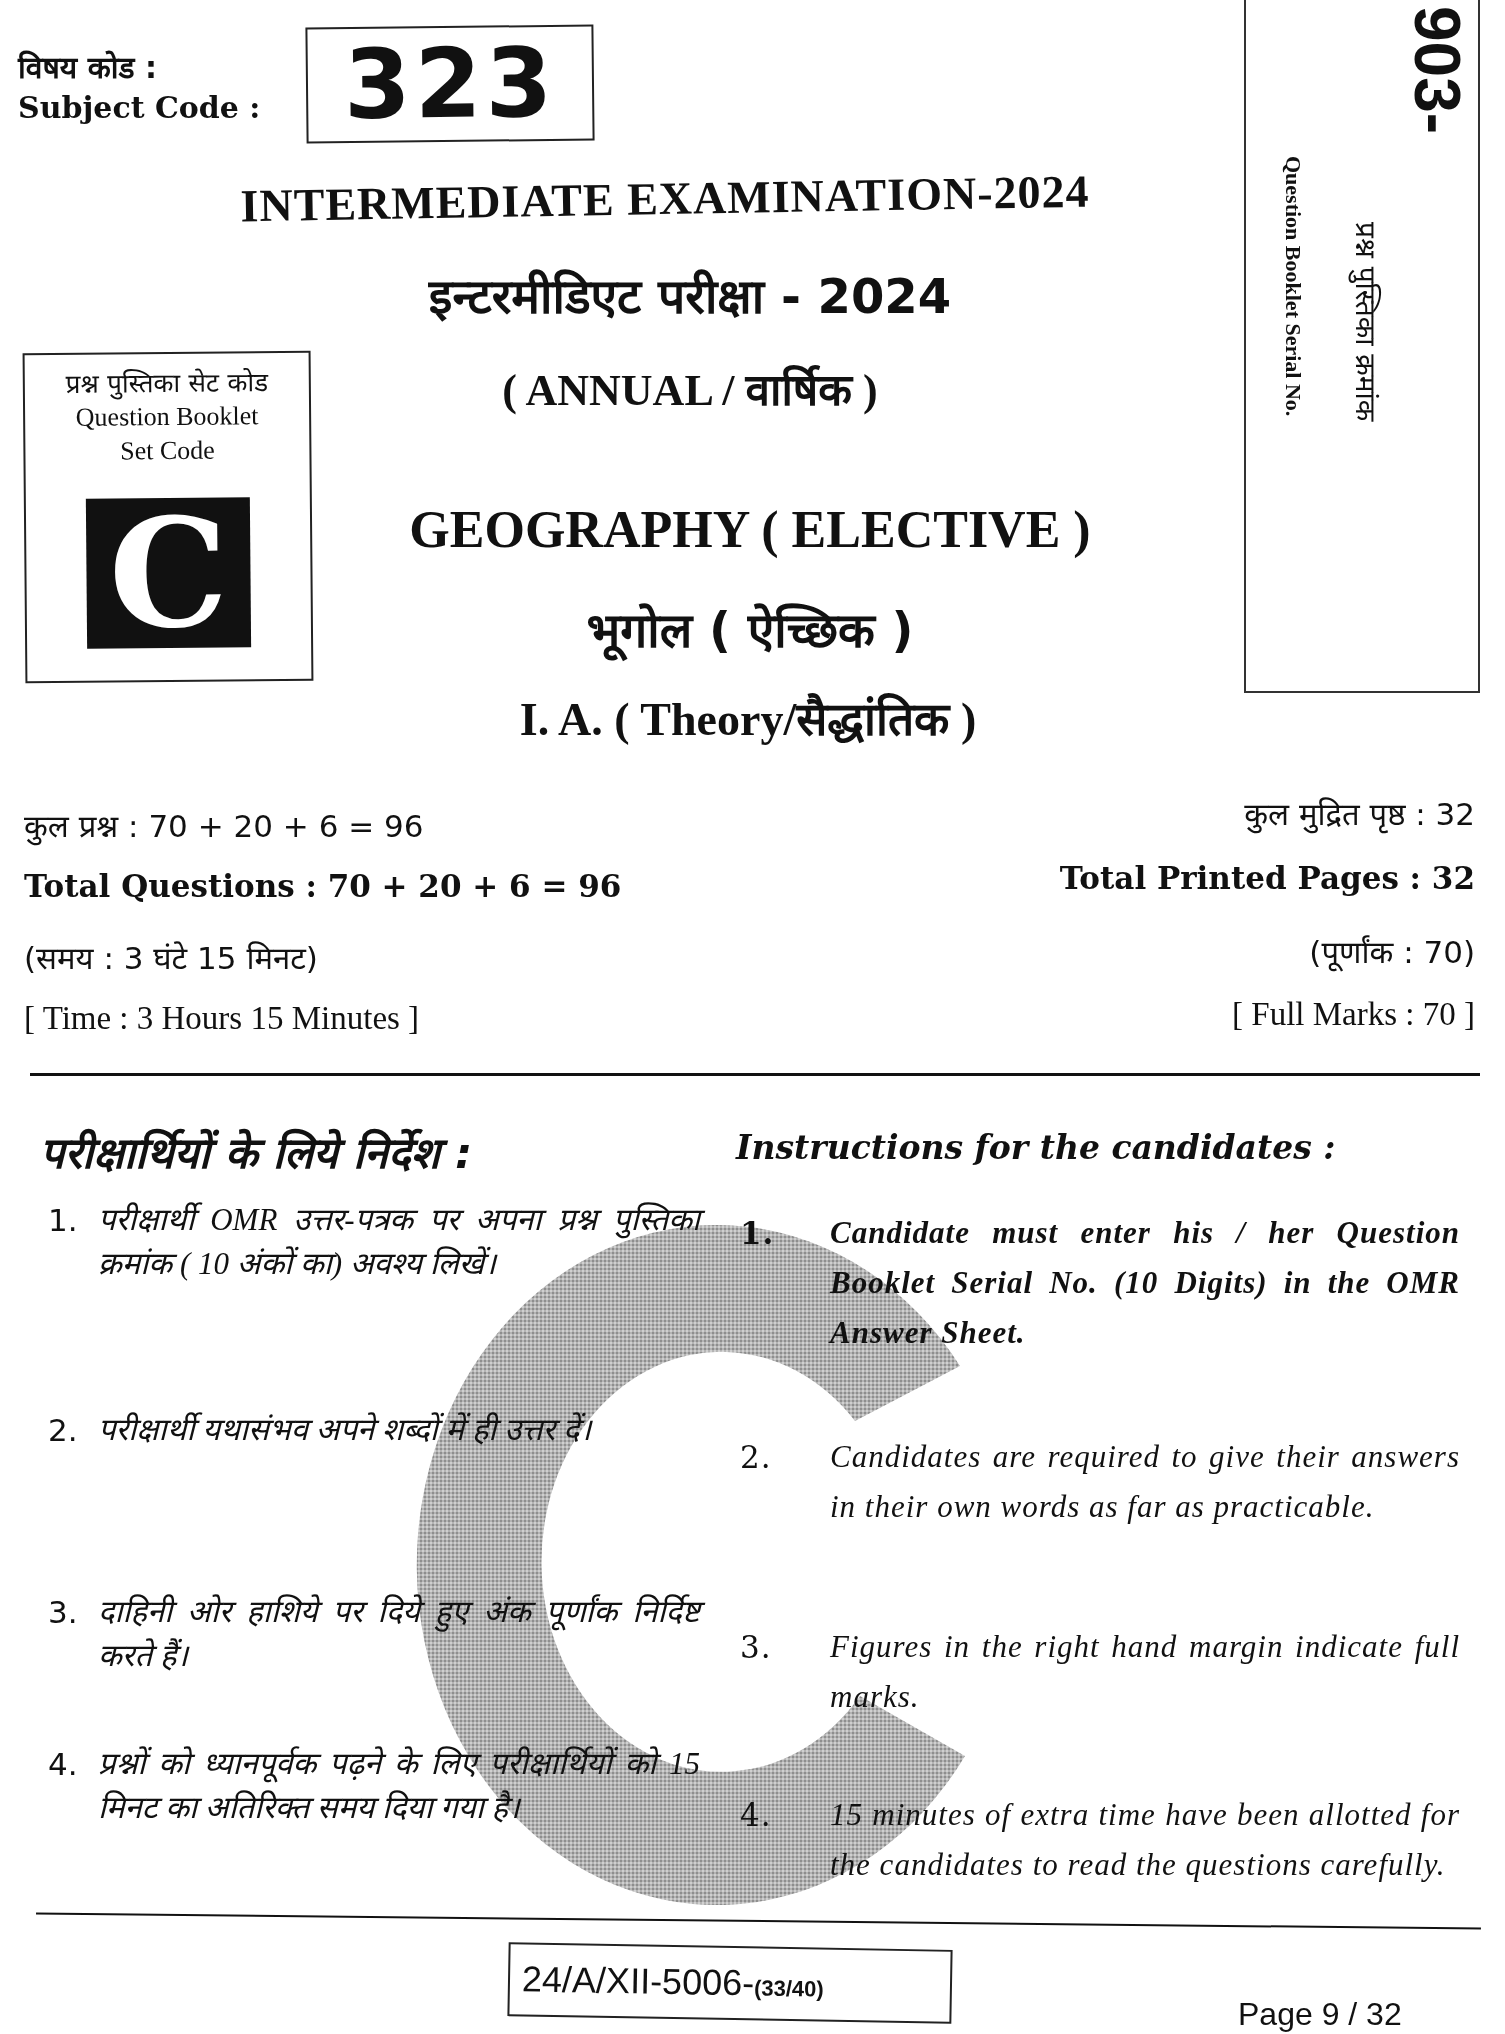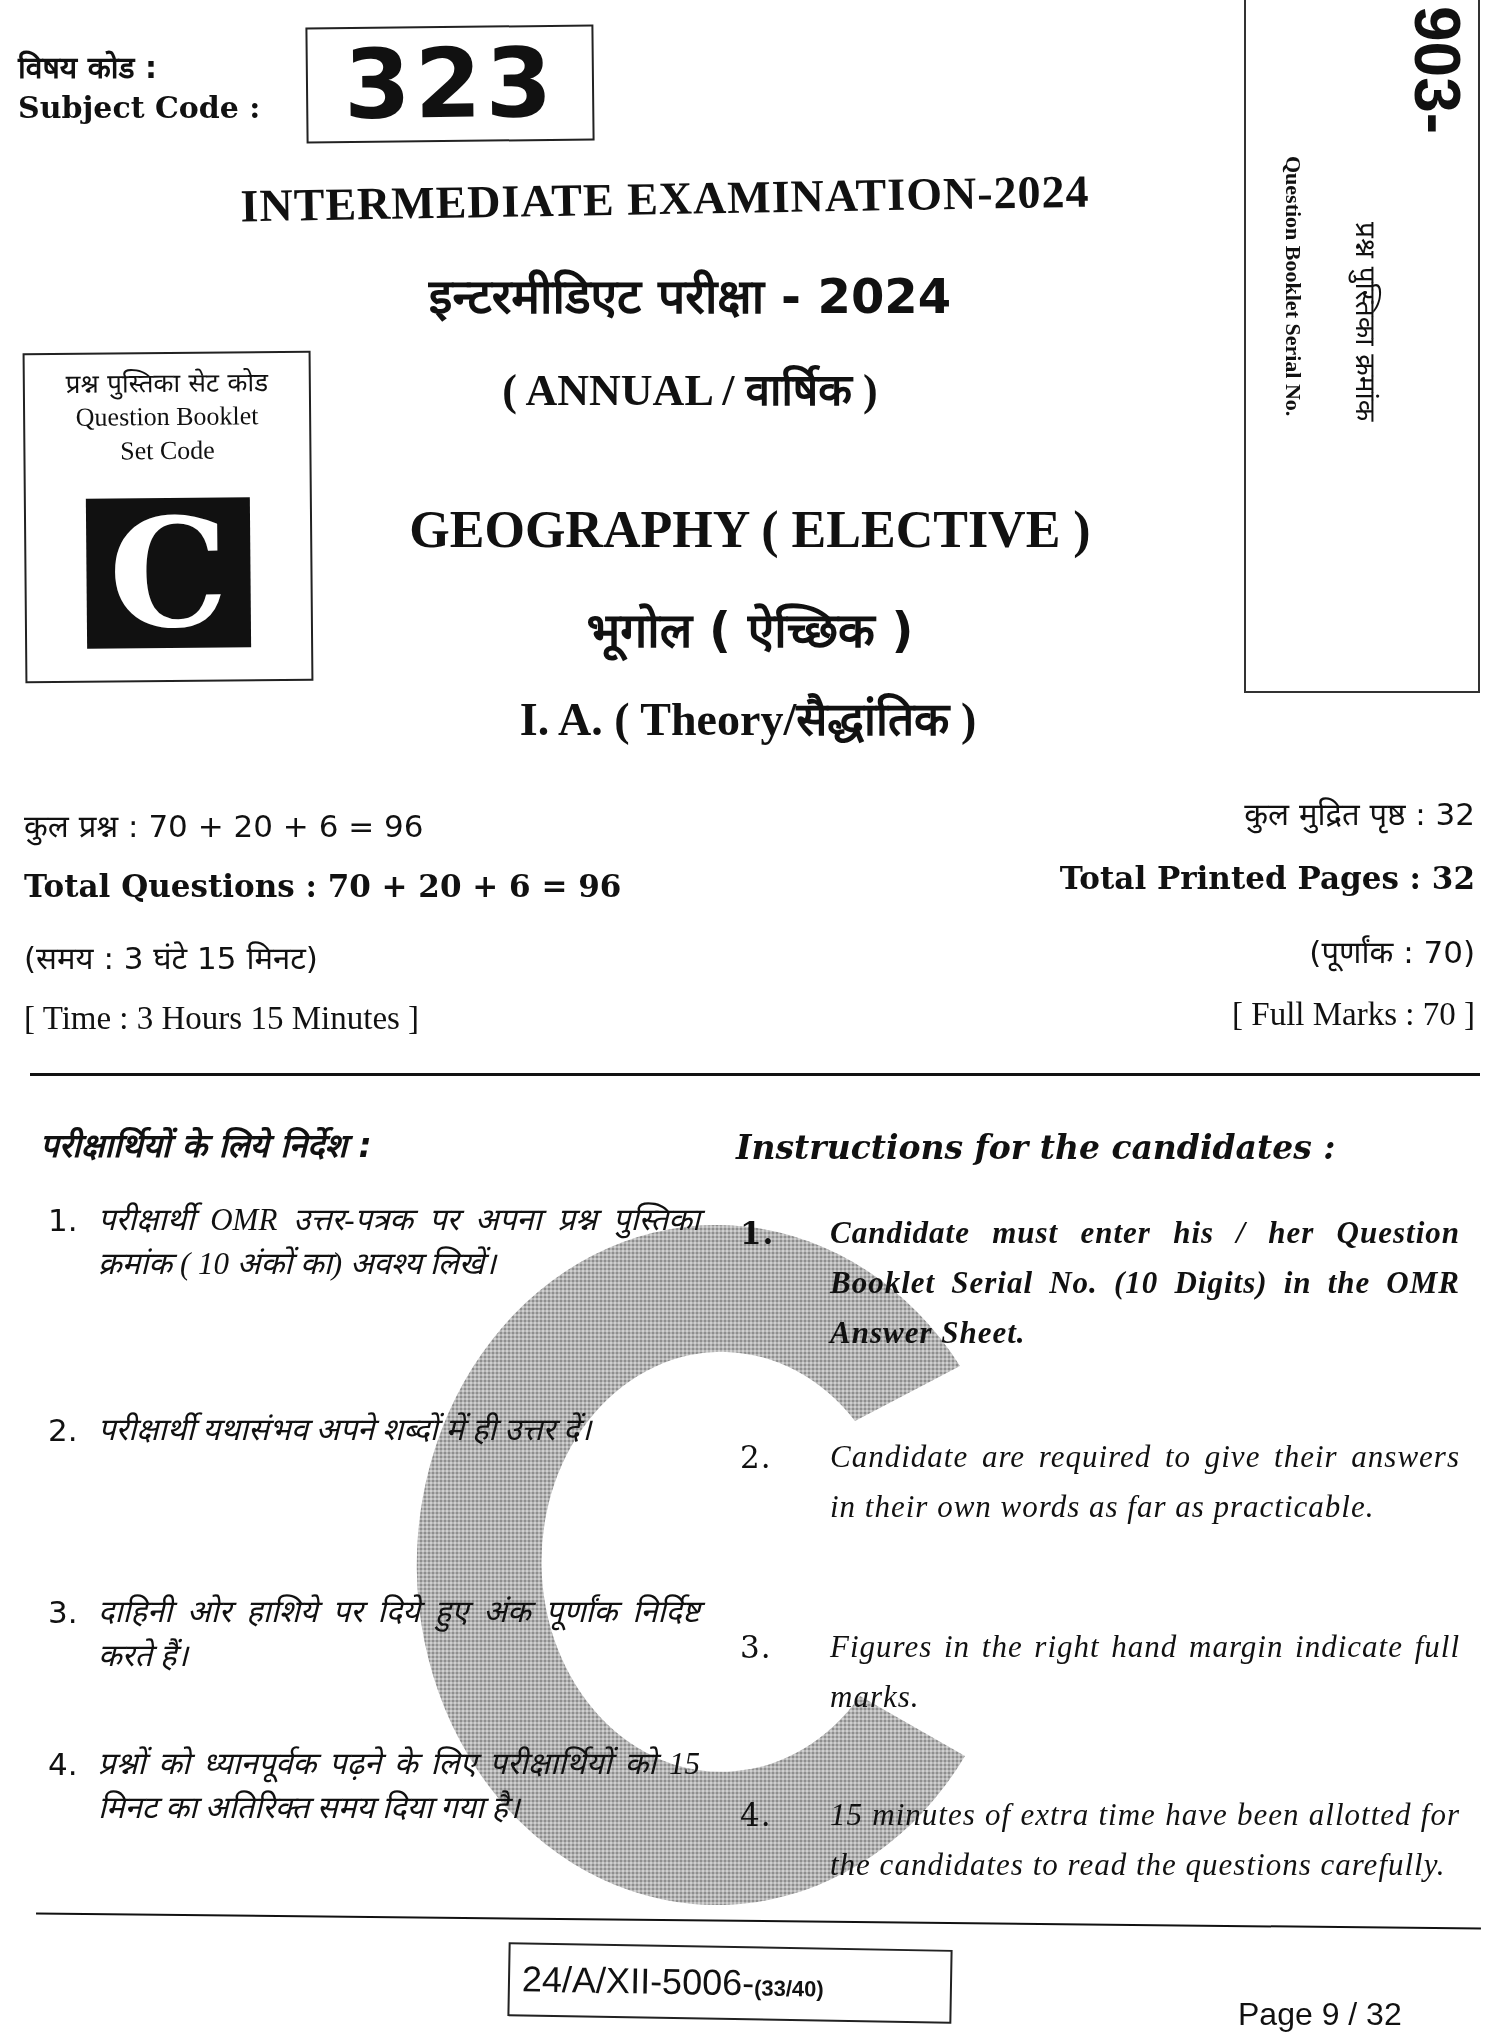--- a/index.html
+++ b/index.html
@@ -42,21 +42,21 @@
   .meta { font-size: 32px; line-height: 40px; }
   .meta-hi { font-family: "DejaVu Sans", sans-serif; font-size: 31px; }
   .meta-bold { font-weight: bold; font-family: "DejaVu Serif", serif; font-size: 31px; }
   .meta-plain { font-family: "Liberation Serif", serif; font-size: 33px; text-align: right; }
   .right { text-align: center; }
 
   .divider { left: 30px; top: 1073px; width: 1450px; height: 3px; background: #111; }
   .footer-line { left: 36px; top: 1920px; width: 1445px; height: 2px; background: #111; transform: rotate(0.6deg); }
 
   
-  .inst-head-hi { left: 40px; top: 1122px; font-size: 33px; font-style: italic; font-weight: bold; font-family: "DejaVu Sans", sans-serif; }
+  .inst-head-hi { left: 40px; top: 1122px; font-size: 43px; font-style: italic; font-weight: bold; font-family: "DejaVu Sans", sans-serif; }
   .inst-head-en { left: 736px; top: 1128px; font-size: 33px; font-style: italic; font-weight: bold; font-family: "DejaVu Serif", serif; }
 
   .inst { font-style: italic; }
   .inst .num { position: absolute; left: 0; top: 0; font-style: normal; }
   .inst .txt { display: block; margin-left: 50px; text-align: justify; text-align-last: left; font-family: Liberation Serif, serif; }
   .inst-hi { left: 48px; width: 652px; font-size: 31px; line-height: 44px; font-family: "DejaVu Sans", sans-serif; }
   .inst-en { left: 740px; width: 720px; font-size: 31px; line-height: 50px; font-family: "DejaVu Serif", serif; letter-spacing: 1px; }
   .inst-en .txt { margin-left: 56px; padding-left: 34px; }
   .bold { font-weight: bold; }
 
@@ -142,21 +142,21 @@
   <span class="num">4.</span>
   <span class="txt">प्रश्नों को ध्यानपूर्वक पढ़ने के लिए परीक्षार्थियों को 15 मिनट का अतिरिक्त समय दिया गया है।</span>
 </div>
 
 <div class="abs inst inst-en bold" style="top:1208px;">
   <span class="num">1.</span>
   <span class="txt">Candidate must enter his / her Question Booklet Serial No. (10 Digits) in the OMR Answer Sheet.</span>
 </div>
 <div class="abs inst inst-en" style="top:1432px;">
   <span class="num">2.</span>
-  <span class="txt">Candidate are required to give their answers in their own words as far as practicable.</span>
+  <span class="txt">Candidates are required to give their answers in their own words as far as practicable.</span>
 </div>
 <div class="abs inst inst-en" style="top:1622px;">
   <span class="num">3.</span>
   <span class="txt">Figures in the right hand margin indicate full marks.</span>
 </div>
 <div class="abs inst inst-en" style="top:1790px;">
   <span class="num">4.</span>
   <span class="txt">15 minutes of extra time have been allotted for the candidates to read the questions carefully.</span>
 </div>
 

